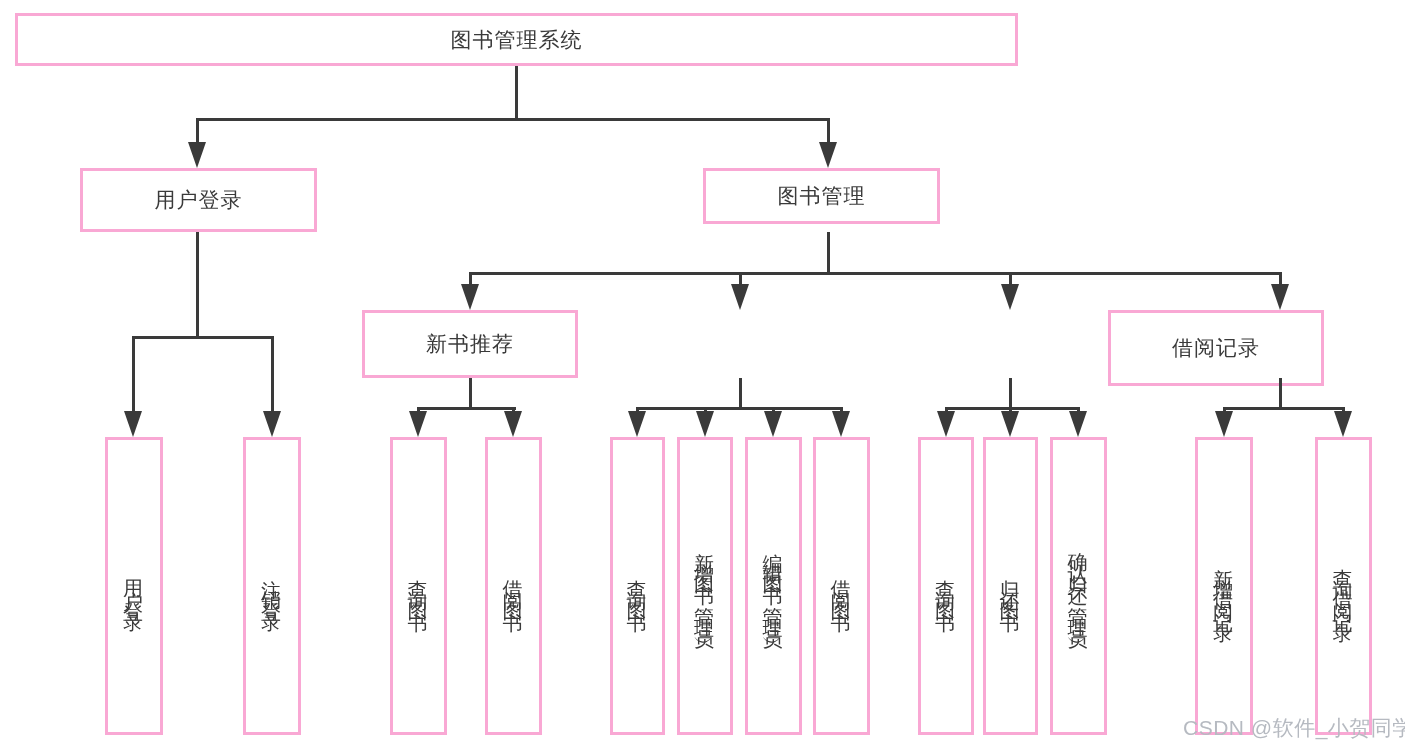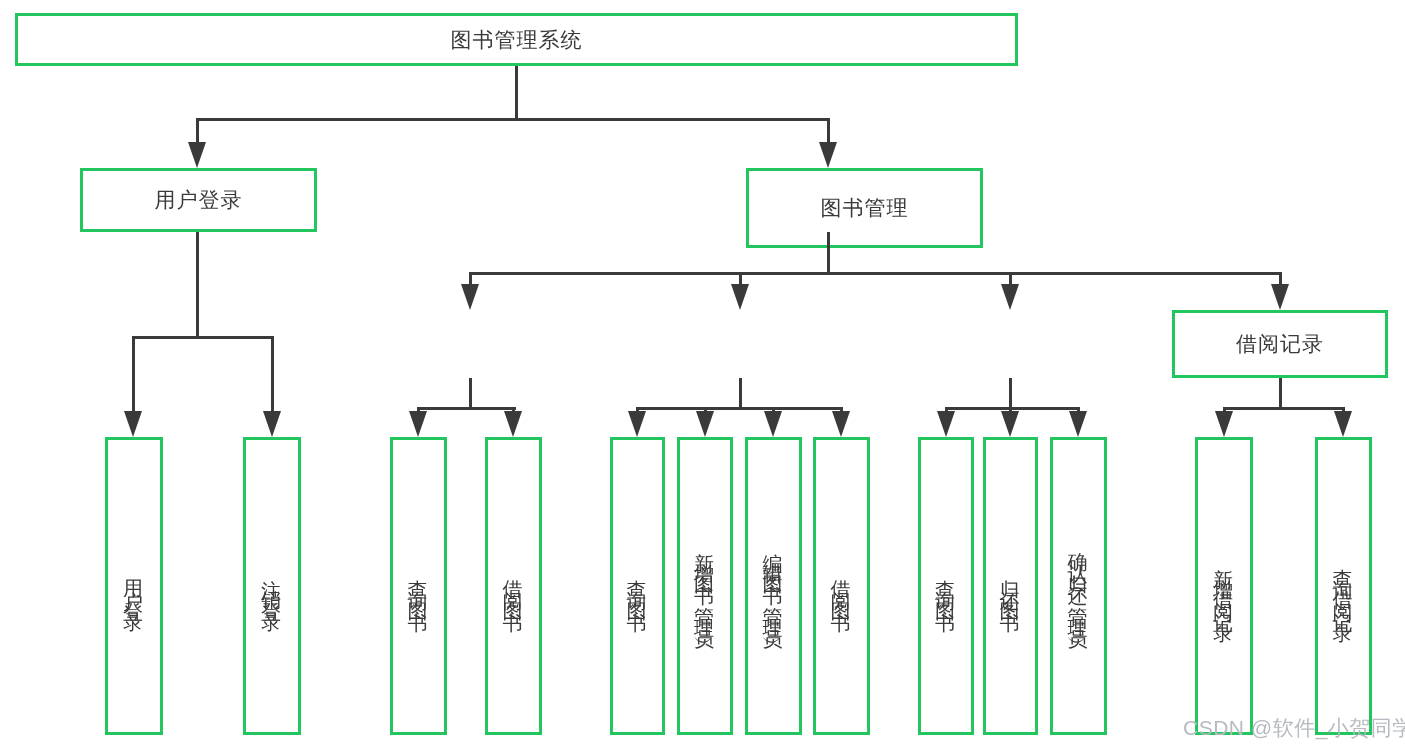--- a/index.html
+++ b/index.html
@@ -7,21 +7,21 @@
     position:relative;
     width:1405px; height:747px;
     background:#ffffff;
     font-family:"Liberation Sans", sans-serif;
     overflow:hidden;
   }
   .box {
     position:absolute;
     box-sizing:border-box;
     background:#ffffff;
-    border:3px solid #22c55e;
+    border:3px solid #f9a8d4;
     color:#3a3a3a;
   }
   .hbox {
     display:flex; align-items:center; justify-content:center;
     font-size:21px; letter-spacing:1px;
   }
   .vbox {
     writing-mode:vertical-rl;
     text-orientation:mixed;
     display:flex; align-items:center; justify-content:center;
@@ -57,21 +57,21 @@
   <div class="vl" style="left:515px;top:66px;height:52px"></div>
   <div class="hl" style="left:196px;top:118px;width:634px"></div>
   <div class="vl" style="left:196px;top:118px;height:26px"></div>
   <div class="ah" style="left:188px;top:142px"></div>
   <div class="vl" style="left:827px;top:118px;height:26px"></div>
   <div class="ah" style="left:819px;top:142px"></div>
 
   <div class="box hbox" style="left:80px;top:168px;width:237px;height:64px">
     <span>用户登录</span>
   </div>
-  <div class="box hbox" style="left:746px;top:168px;width:237px;height:80px">
+  <div class="box hbox" style="left:703px;top:168px;width:237px;height:56px">
     <span>图书管理</span>
   </div>
 
   <div class="vl" style="left:196px;top:232px;height:104px"></div>
   <div class="hl" style="left:132px;top:336px;width:142px"></div>
   <div class="vl" style="left:132px;top:336px;height:78px"></div>
   <div class="ah" style="left:124px;top:411px"></div>
   <div class="vl" style="left:271px;top:336px;height:78px"></div>
   <div class="ah" style="left:263px;top:411px"></div>
 
@@ -79,21 +79,24 @@
   <div class="hl" style="left:469px;top:272px;width:813px"></div>
   <div class="vl" style="left:469px;top:272px;height:14px"></div>
   <div class="ah" style="left:461px;top:284px"></div>
   <div class="vl" style="left:739px;top:272px;height:14px"></div>
   <div class="ah" style="left:731px;top:284px"></div>
   <div class="vl" style="left:1009px;top:272px;height:14px"></div>
   <div class="ah" style="left:1001px;top:284px"></div>
   <div class="vl" style="left:1279px;top:272px;height:14px"></div>
   <div class="ah" style="left:1271px;top:284px"></div>
 
-  <div class="box hbox" style="left:1172px;top:310px;width:216px;height:68px">
+  <div class="box hbox" style="left:362px;top:310px;width:216px;height:68px">
+    <span>新书推荐</span>
+  </div>
+  <div class="box hbox" style="left:1108px;top:310px;width:216px;height:76px">
     <span>借阅记录</span>
   </div>
 
   <div class="vl" style="left:469px;top:378px;height:29px"></div>
   <div class="hl" style="left:417px;top:407px;width:99px"></div>
   <div class="vl" style="left:417px;top:407px;height:7px"></div>
   <div class="ah" style="left:409px;top:411px"></div>
   <div class="vl" style="left:512px;top:407px;height:7px"></div>
   <div class="ah" style="left:504px;top:411px"></div>
 

